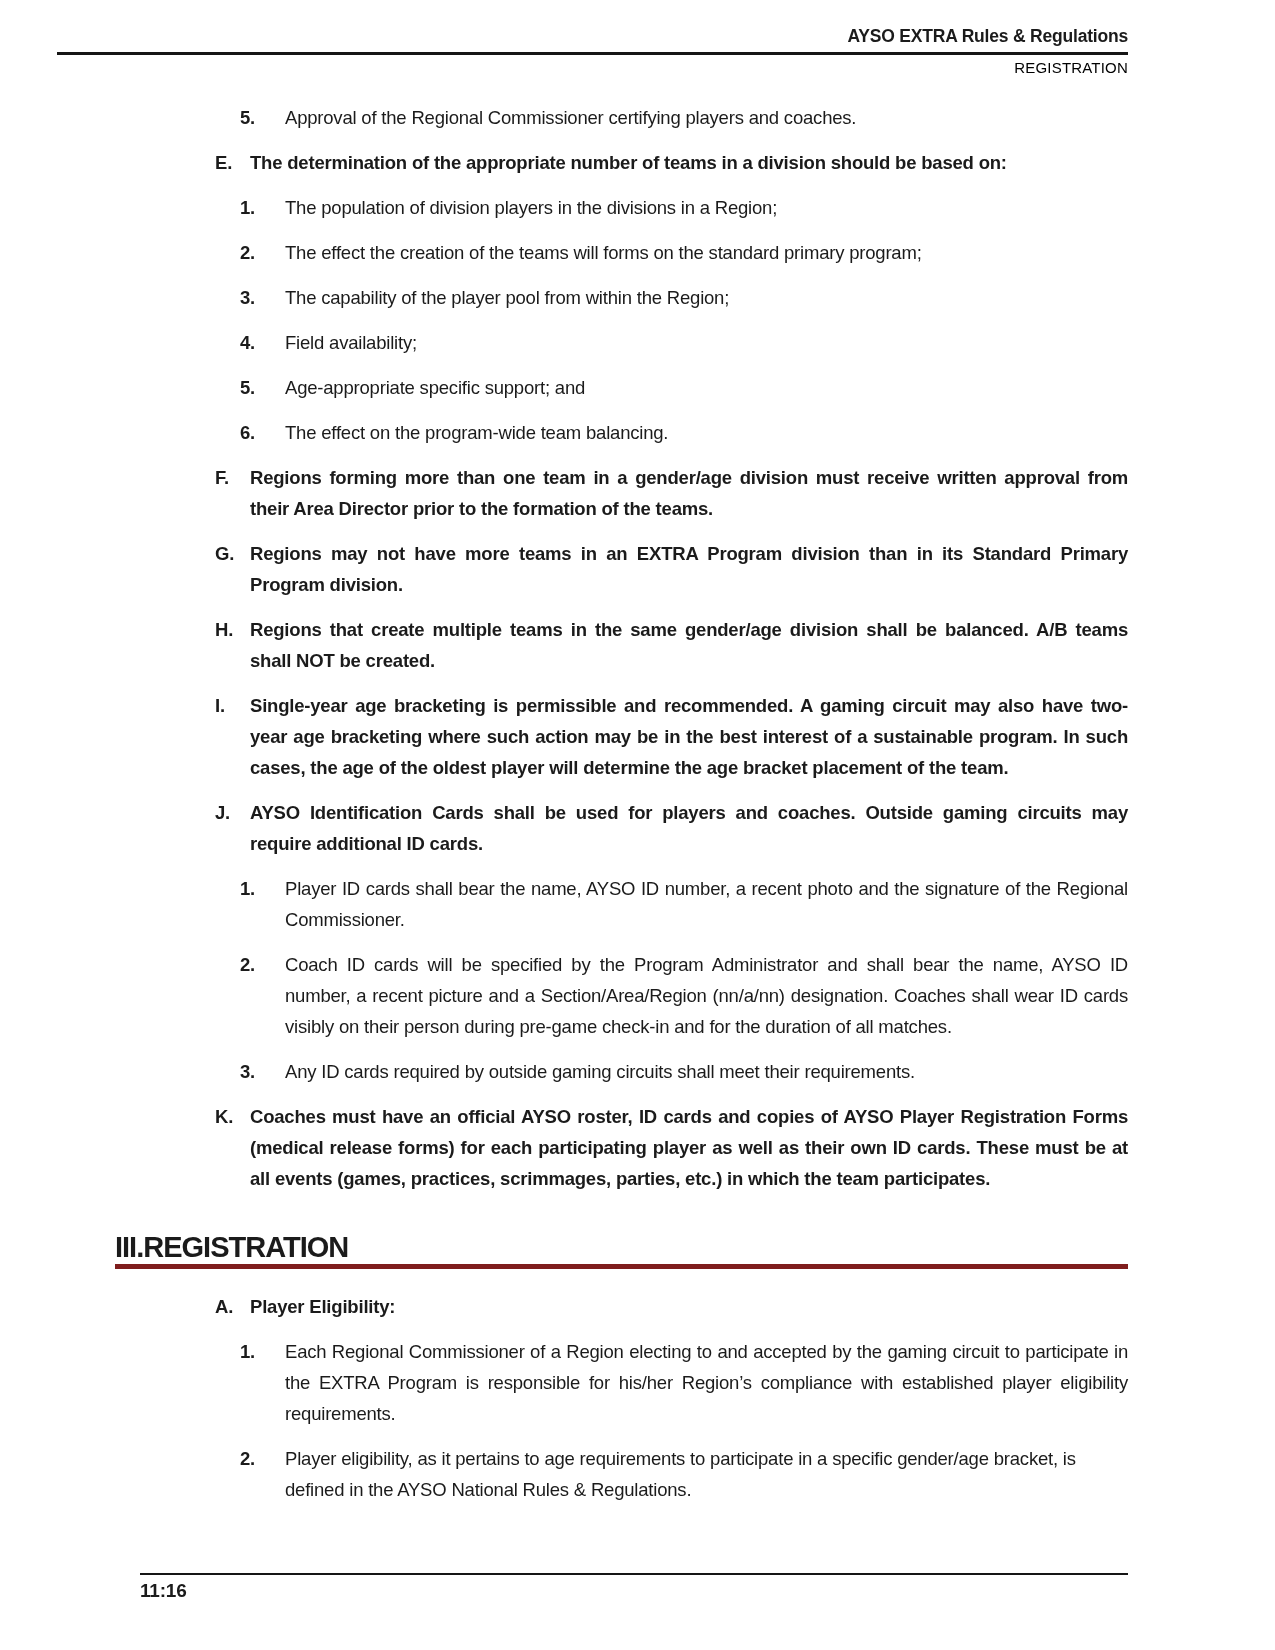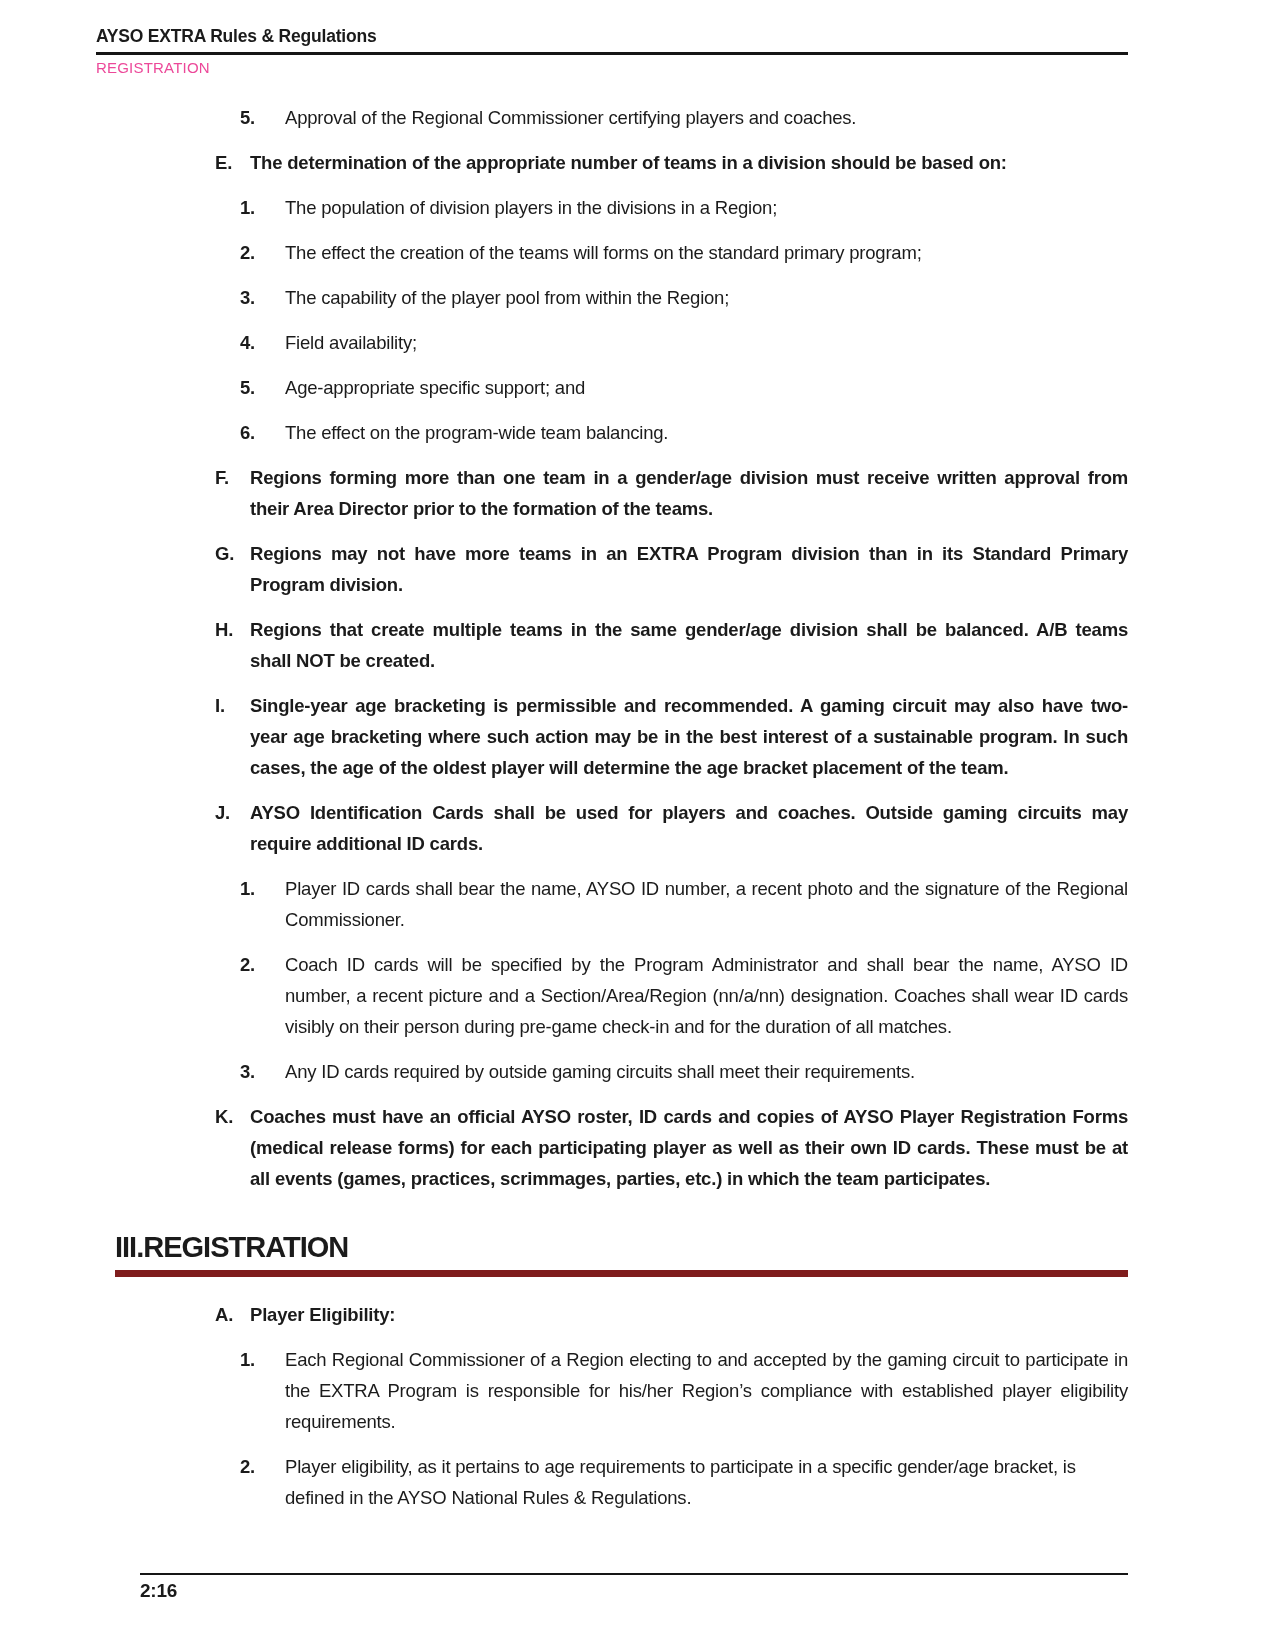--- a/index.html
+++ b/index.html
@@ -7,46 +7,45 @@
     position:relative;
     width:1275px; height:1650px;
     margin:0 auto;
     background:#ffffff;
     color:#1b1b1b;
     font-family:"Liberation Sans", sans-serif;
     font-size:18.5px;
     letter-spacing:-0.2px;
     overflow:hidden;
   }
-  .header { padding-top:26px; margin:0 147px 0 96px; }
+  .header { padding-top:26px; margin:0 147px 0 57px;text-align:right; }
   .header-title {
     font-weight:700; font-size:17.5px;
     padding-bottom:5px;
     border-bottom:3px solid #151515;
   }
   .header-subtitle {
-    font-size:15px; color:#ec4899;
+    font-size:15px; color:#000000;
     margin-top:4px; letter-spacing:0.2px;
   }
 
   .content { margin-top:26px; }
   .item { display:flex; line-height:31px; margin:0 147px 14px 0; }
   .item .marker { font-weight:700; flex:0 0 auto; }
   .item .text { flex:1 1 auto; }
   .lvl-letter { margin-left:215px; }
   .lvl-letter .marker { width:35px; }
   .lvl-number { margin-left:240px; }
   .lvl-number .marker { width:45px; }
   .bold .text { font-weight:700; }
   .justify .text { text-align:justify; }
 
   .section-heading-wrap {
     margin:36px 147px 0 115px;
-    border-bottom:7px solid #7f1d1d;
-    padding-bottom:6px;
+    border-bottom:5px solid #7f1d1d;
   }
   .section-heading {
     font-size:29px; font-weight:700; letter-spacing:-1px;
     line-height:34px;
   }
   .section-content { margin-top:22px; }
 
   .footer {
     position:absolute;
     left:140px; right:147px; top:1573px;
@@ -173,16 +172,16 @@
     </div>
 
     <div class="item lvl-number">
       <span class="marker">2.</span>
       <div class="text">Player eligibility, as it pertains to age requirements to participate in a specific gender/age bracket, is defined in the AYSO National Rules &amp; Regulations.</div>
     </div>
 
   </div>
 
   <div class="footer">
-    <span class="footer-left">2:16</span>
+    <span class="footer-left">11:16</span>
   </div>
 
 </div>
 
 </body></html>

